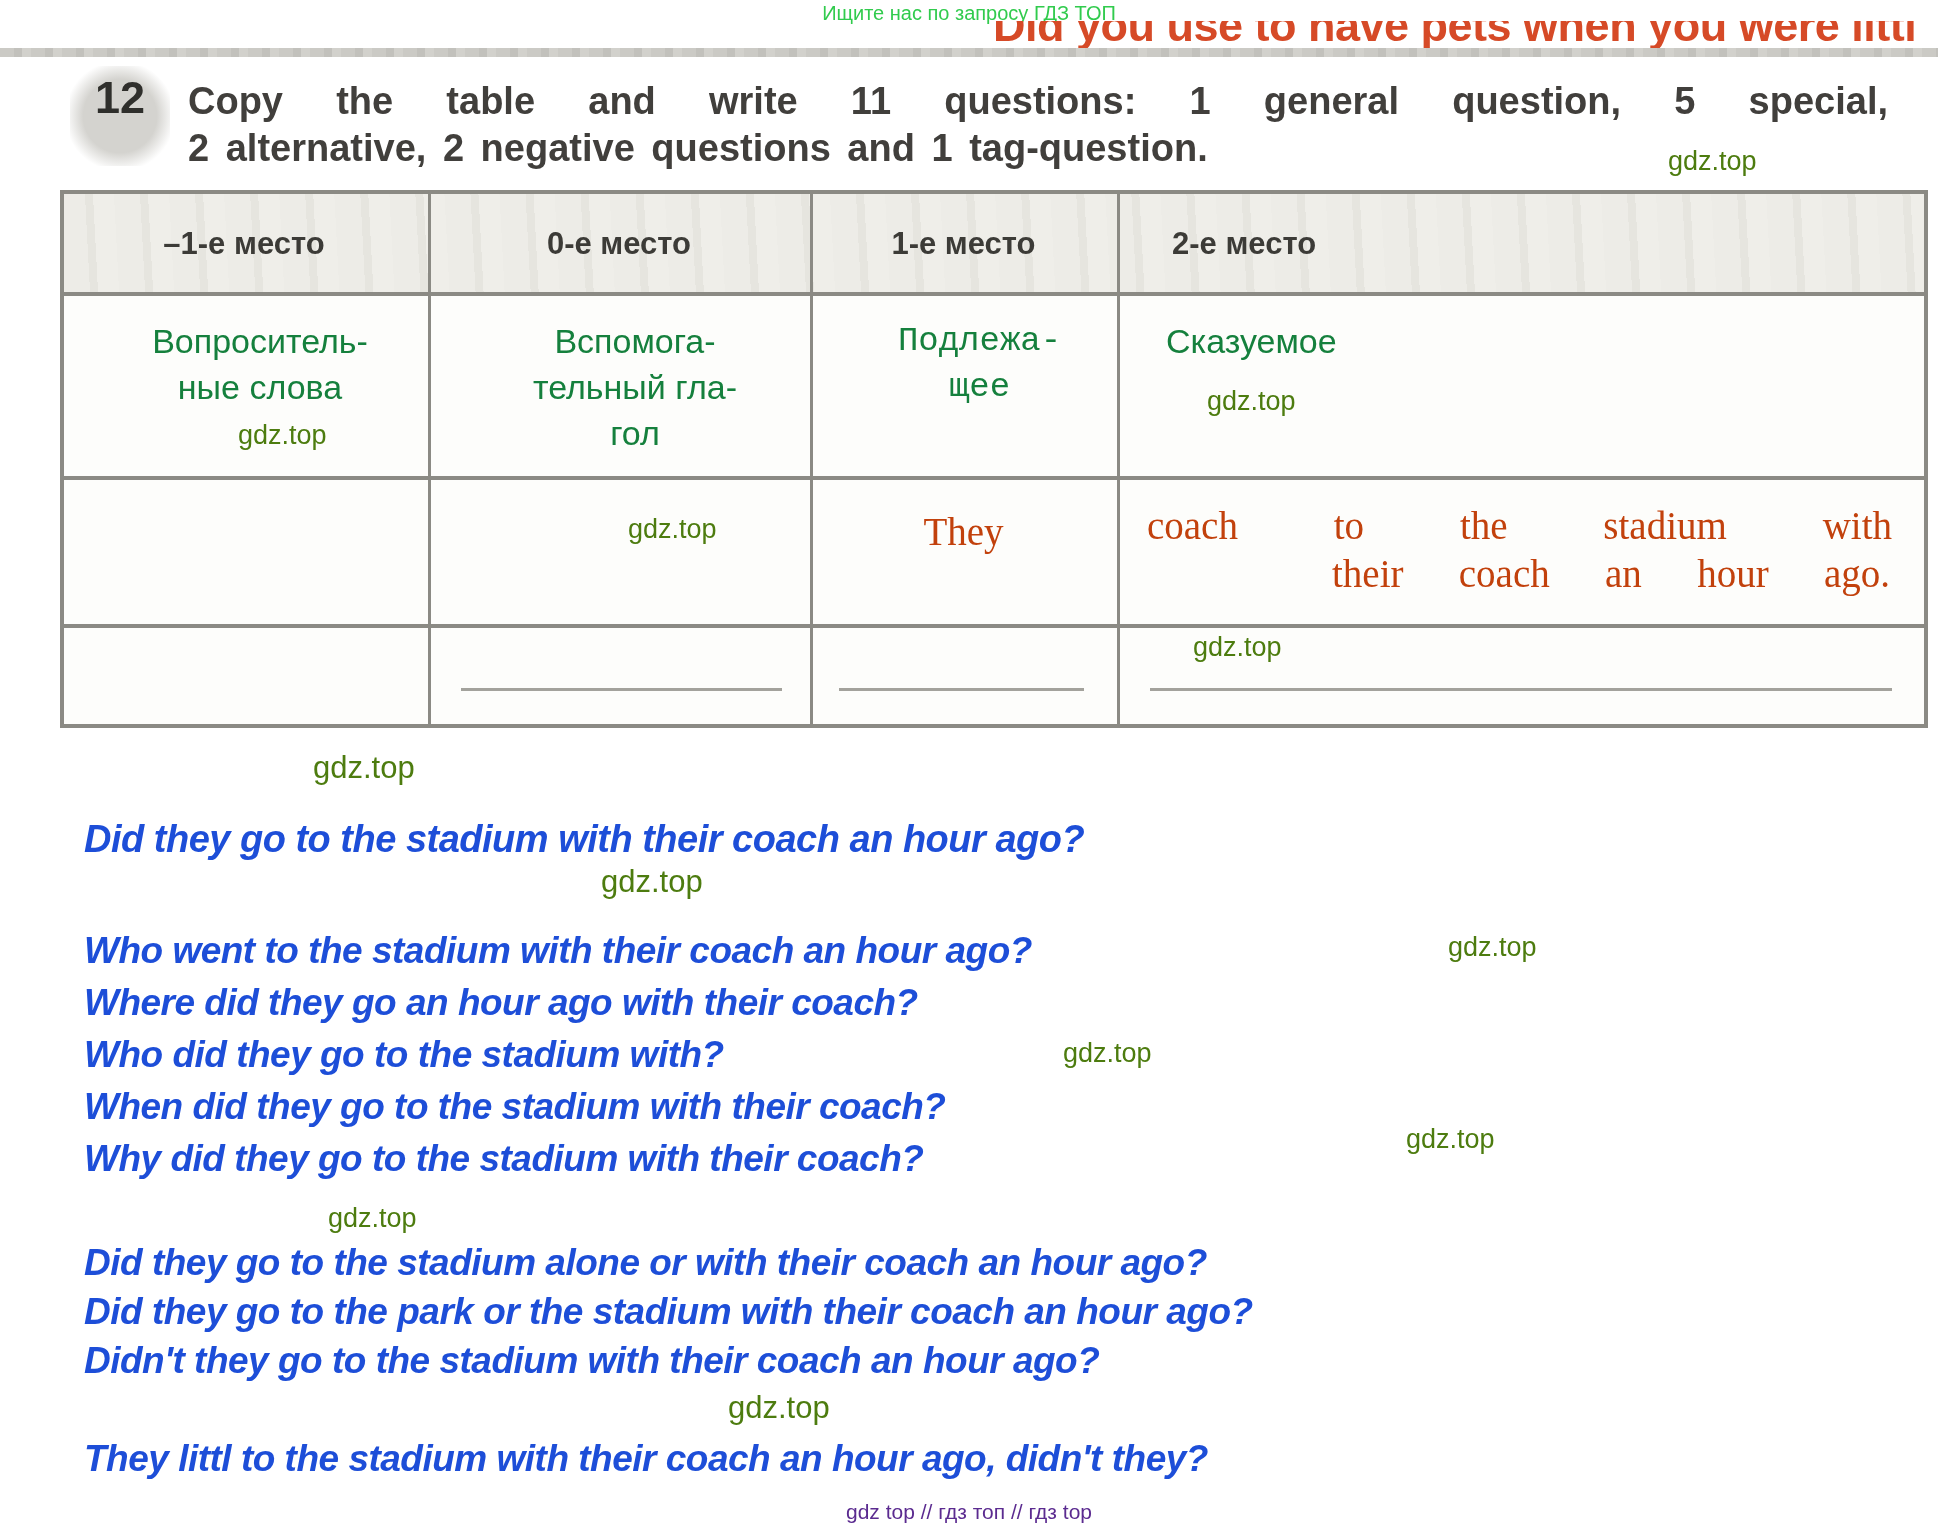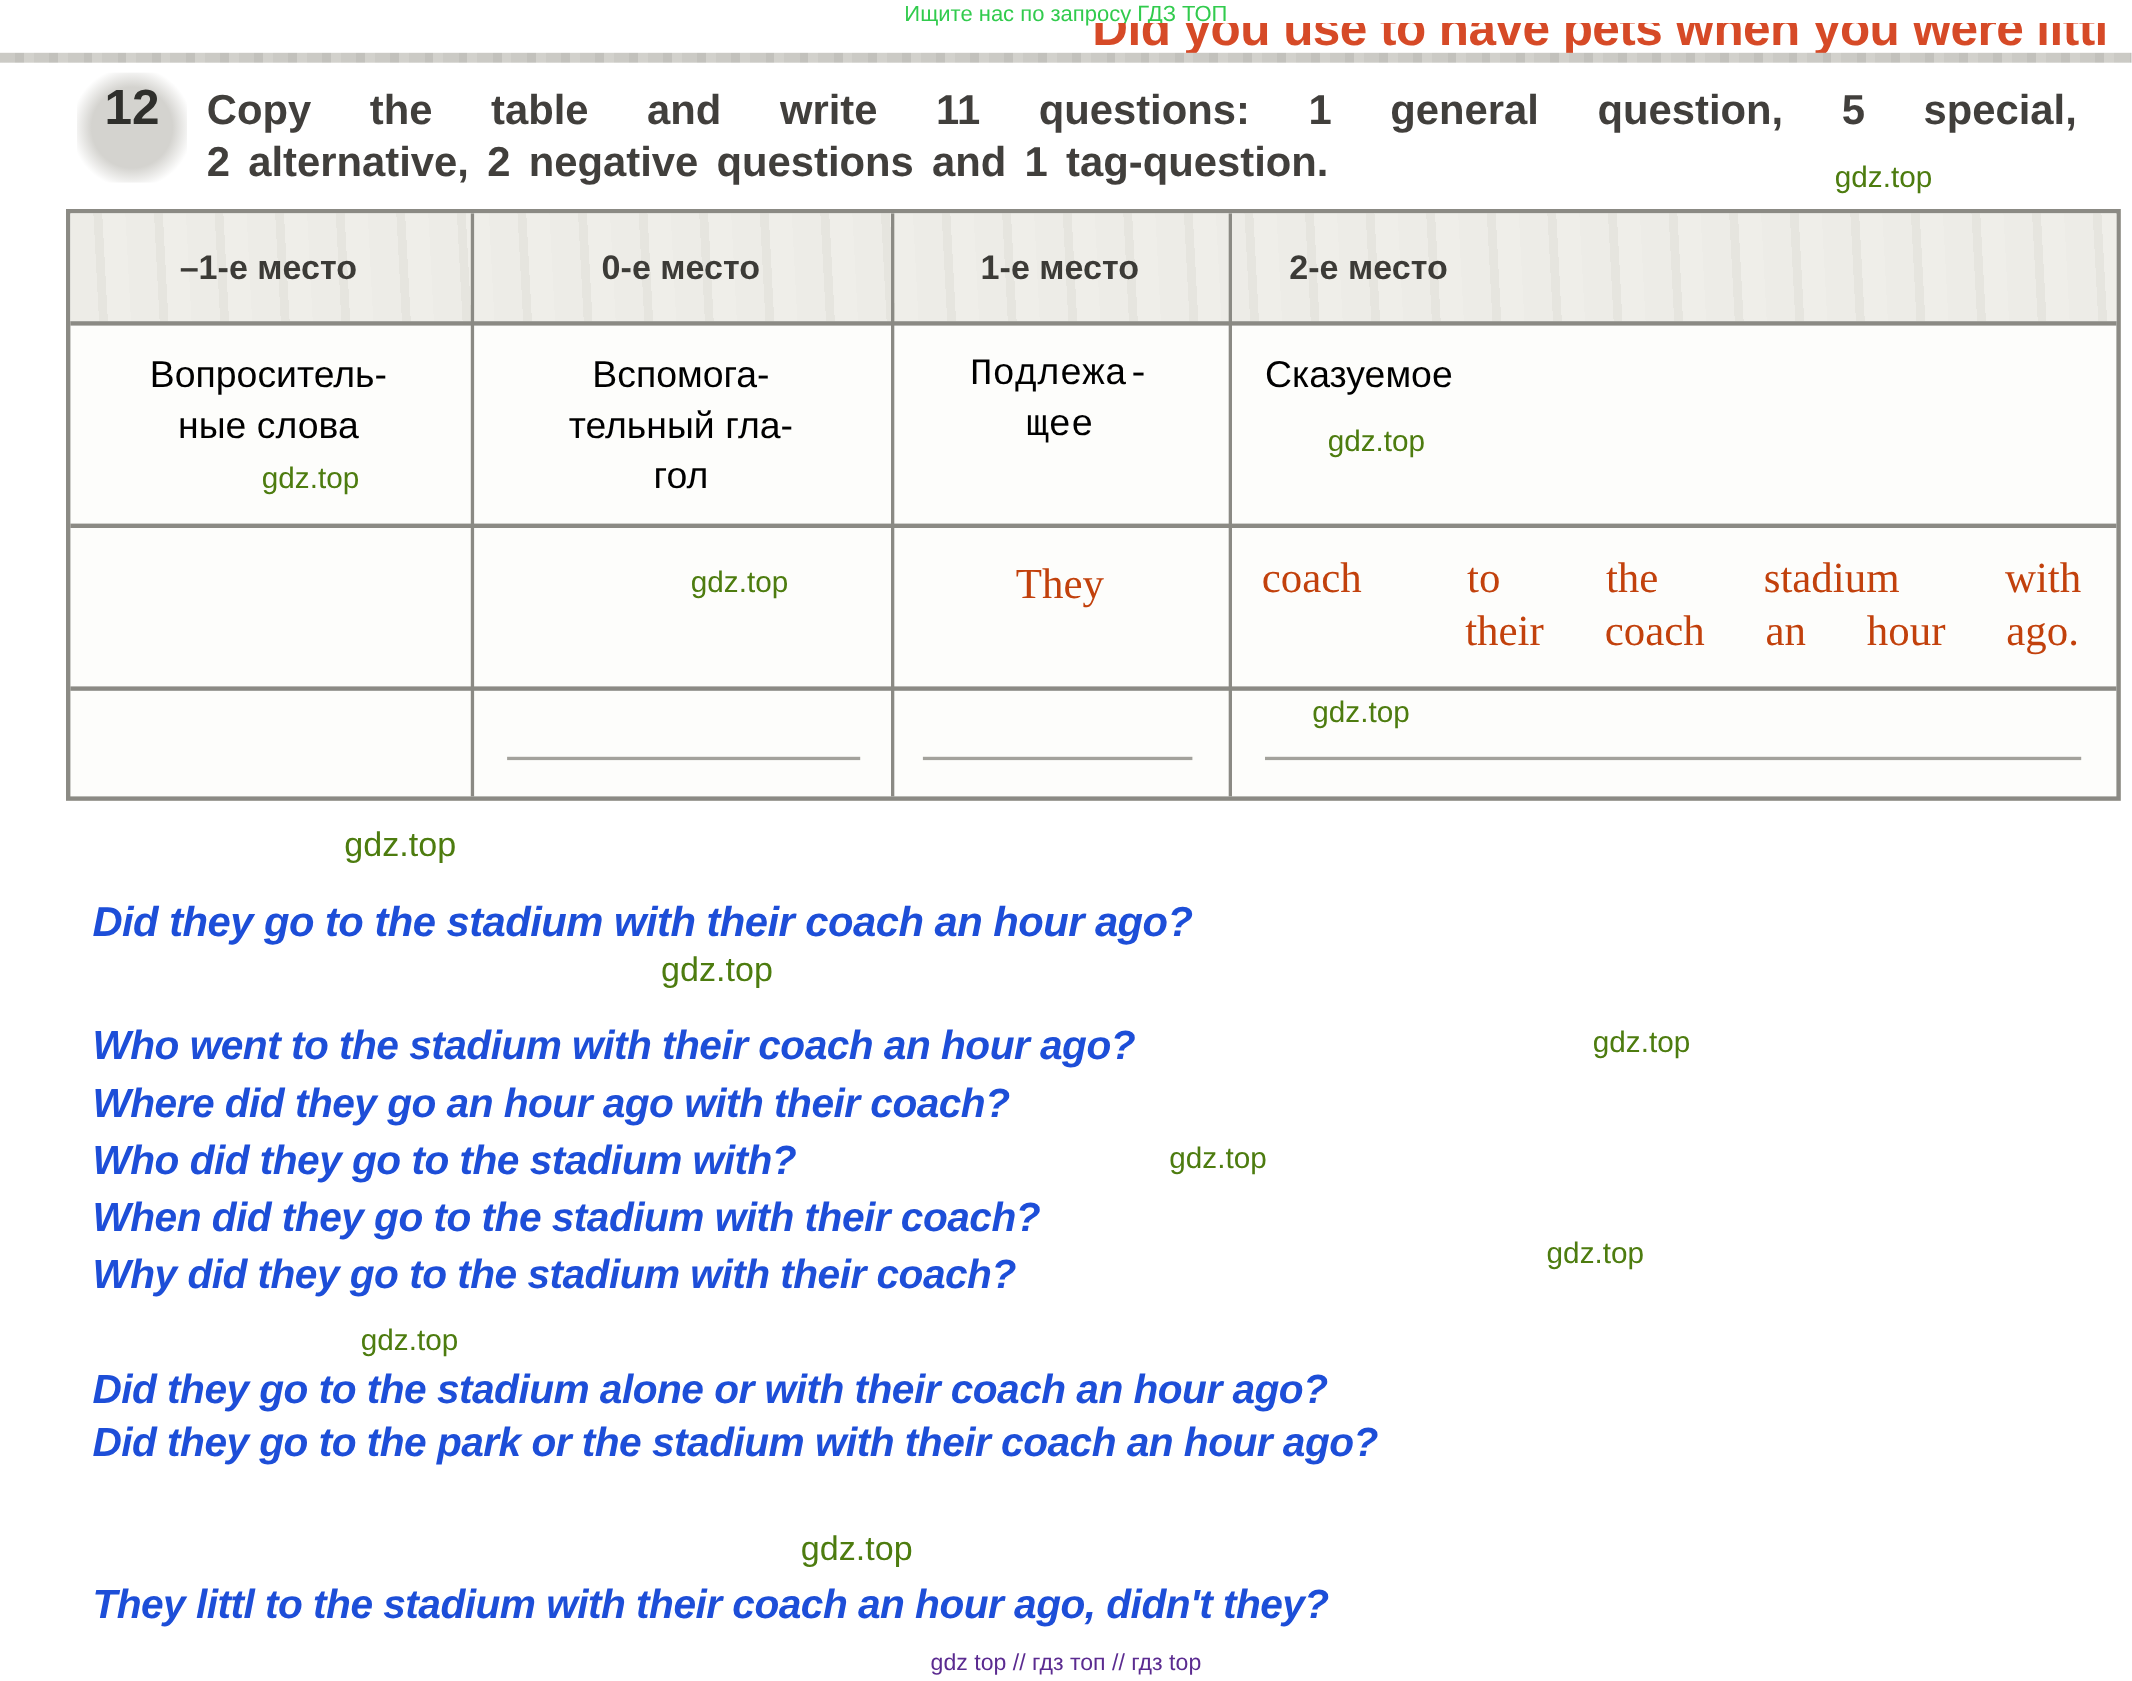--- a/index.html
+++ b/index.html
@@ -33,21 +33,21 @@
 
   
   .tbl{left:60px;top:190px;width:1860px;height:530px;border:4px solid #8b8a84;background:#fdfdfb;}
   .thead-bg{position:absolute;left:0;top:0;right:0;height:98px;
     background:repeating-linear-gradient(87deg,#edece7 0 26px,#e6e5df 26px 34px,#efeee9 34px 55px);}
   .vline{position:absolute;top:0;bottom:0;width:3px;background:#8b8a84;}
   .hline{position:absolute;left:0;right:0;height:4px;background:#8b8a84;}
 
   
   .th{top:226px;font-size:31px;font-weight:bold;color:#3c3b37;text-align:center;}
-  .cell{font-size:34px;color:#000000;line-height:46px;text-align:center;}
+  .cell{font-size:34px;color:#15803d;line-height:46px;text-align:center;padding-left:16px;}
   .serif{font-family:"Liberation Serif",serif;font-size:39px;color:#c2410c;line-height:48px;}
   .just{text-align:justify;text-align-last:justify;}
   .blank-line{height:3px;background:#a3a29c;}
 
   
   .red-line{left:84px;font-size:37px;font-weight:bold;letter-spacing:-0.5px;
     color:#1d4ed8;white-space:nowrap;font-style:italic;}
 
   .site-footer{left:0;top:1500px;width:100%;text-align:center;font-size:21px;color:#5b2b90;}
 </style>
@@ -125,18 +125,19 @@
   <div class="abs red-line" style="top:818px;font-size:38px;">Did they go to the stadium with their coach an hour ago?</div>
 
   <div class="abs red-line" style="top:930px;">Who went to the stadium with their coach an hour ago?</div>
   <div class="abs red-line" style="top:982px;">Where did they go an hour ago with their coach?</div>
   <div class="abs red-line" style="top:1034px;">Who did they go to the stadium with?</div>
   <div class="abs red-line" style="top:1086px;">When did they go to the stadium with their coach?</div>
   <div class="abs red-line" style="top:1138px;">Why did they go to the stadium with their coach?</div>
 
   <div class="abs red-line" style="top:1242px;">Did they go to the stadium alone or with their coach an hour ago?</div>
   <div class="abs red-line" style="top:1291px;">Did they go to the park or the stadium with their coach an hour ago?</div>
+  <div class="abs red-line" style="top:1340px;">Didn't they go to the stadium with their coach an hour ago?</div>
 
   <div class="abs red-line" style="top:1438px;">They littl to the stadium with their coach an hour ago, didn't they?</div>
 
   <div class="abs site-footer">gdz top  //  гдз топ  //  гдз top</div>
 
 </div>
 
 </body></html>

